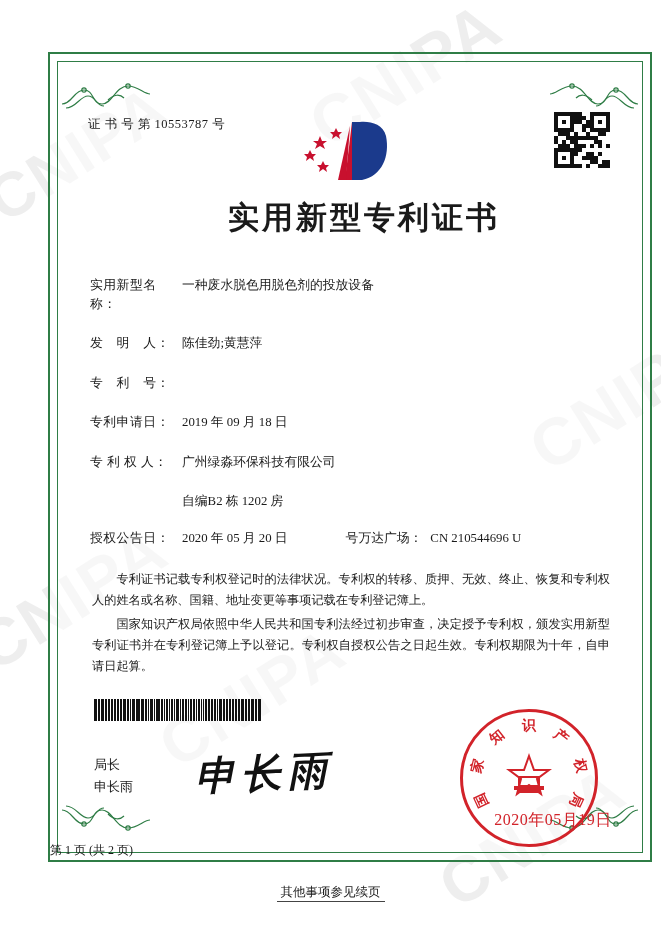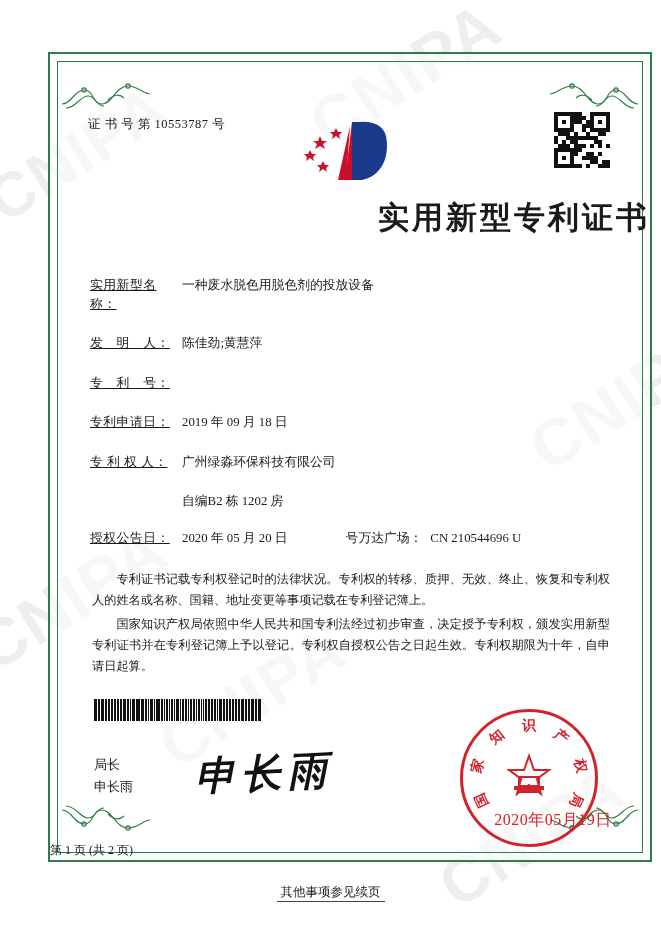--- a/index.html
+++ b/index.html
@@ -106,21 +106,21 @@
     top: 62px;
     transform: translateX(-50%);
     width: 120px;
     height: 70px;
   }
 
   .title {
     position: absolute;
     top: 143px;
     left: 0; right: 0;
-    text-align: right;
+    text-align: center;
     font-size: 31px;
     font-weight: 700;
     letter-spacing: 3px;
     font-family: "Liberation Serif", serif;
     padding-left: 28px;
   }
 
   .fields {
     position: absolute;
     top: 222px;
@@ -131,21 +131,20 @@
   }
   .field-row {
     display: flex;
     align-items: baseline;
     margin-bottom: 21px;
   }
   .f-label {
     width: 92px;
     flex: 0 0 92px;
     letter-spacing: 0.5px;
-    text-decoration: underline;
   }
   .f-value { flex: 1; }
   .sub-line {
     margin-left: 92px;
     margin-top: -16px;
     margin-bottom: 20px;
     font-size: 12.8px;
   }
   .row-inline { display:flex; }
   .row-inline .seg2 { margin-left: 58px; }

